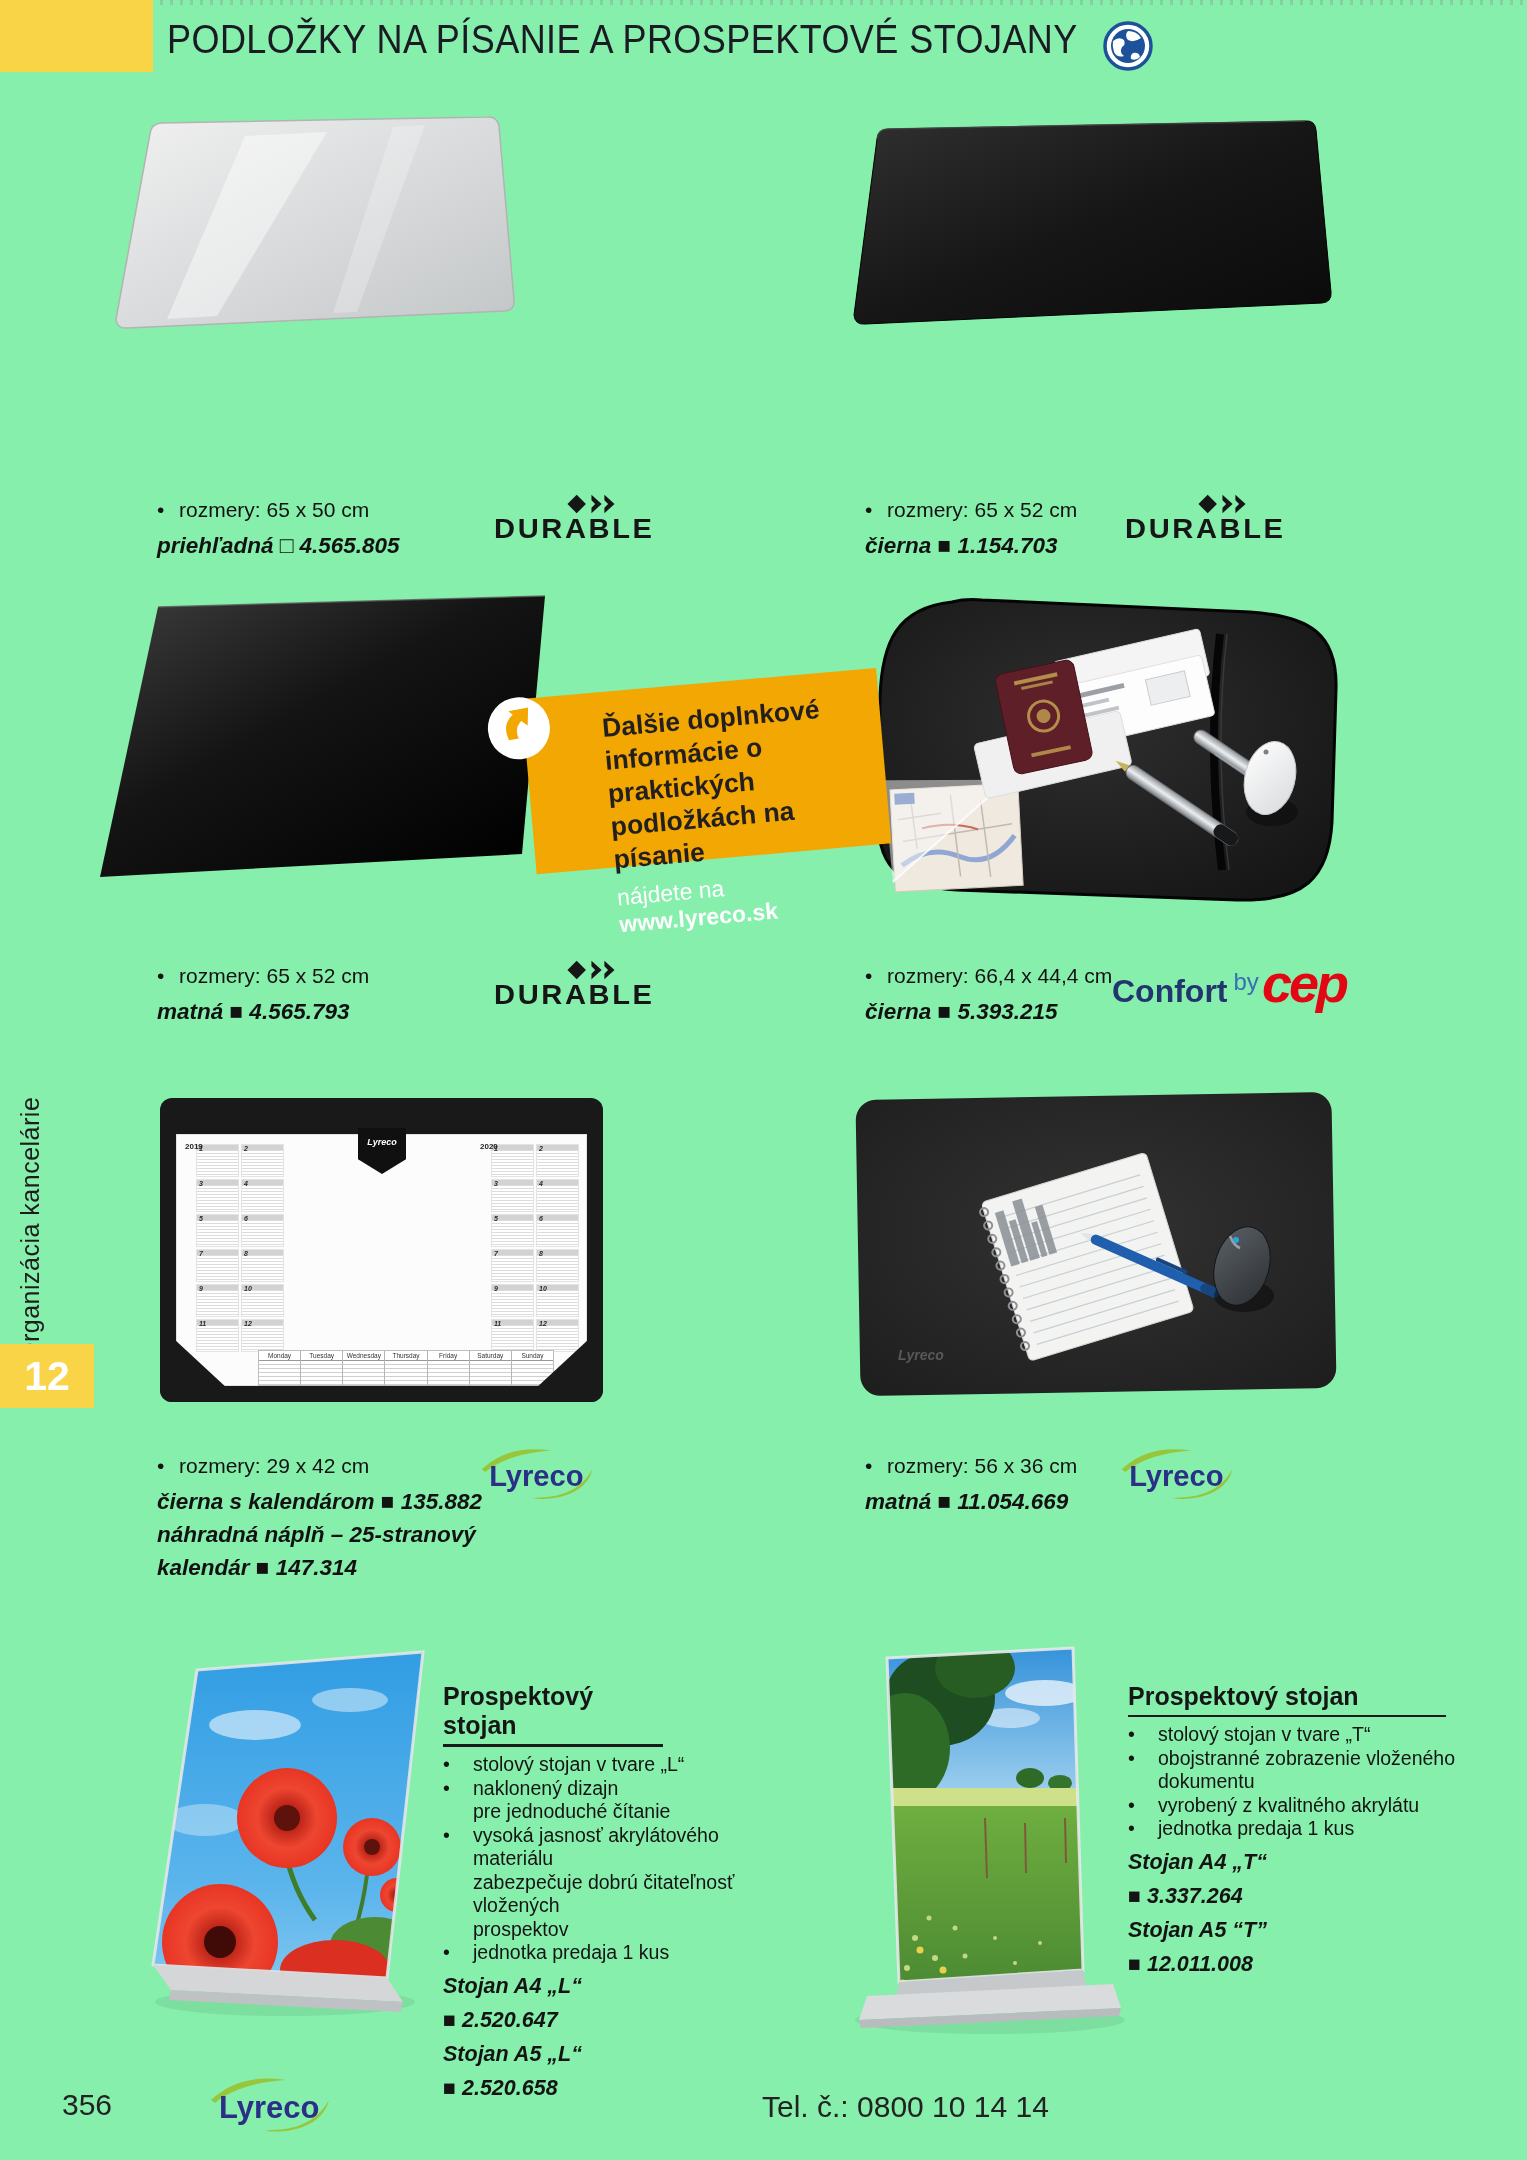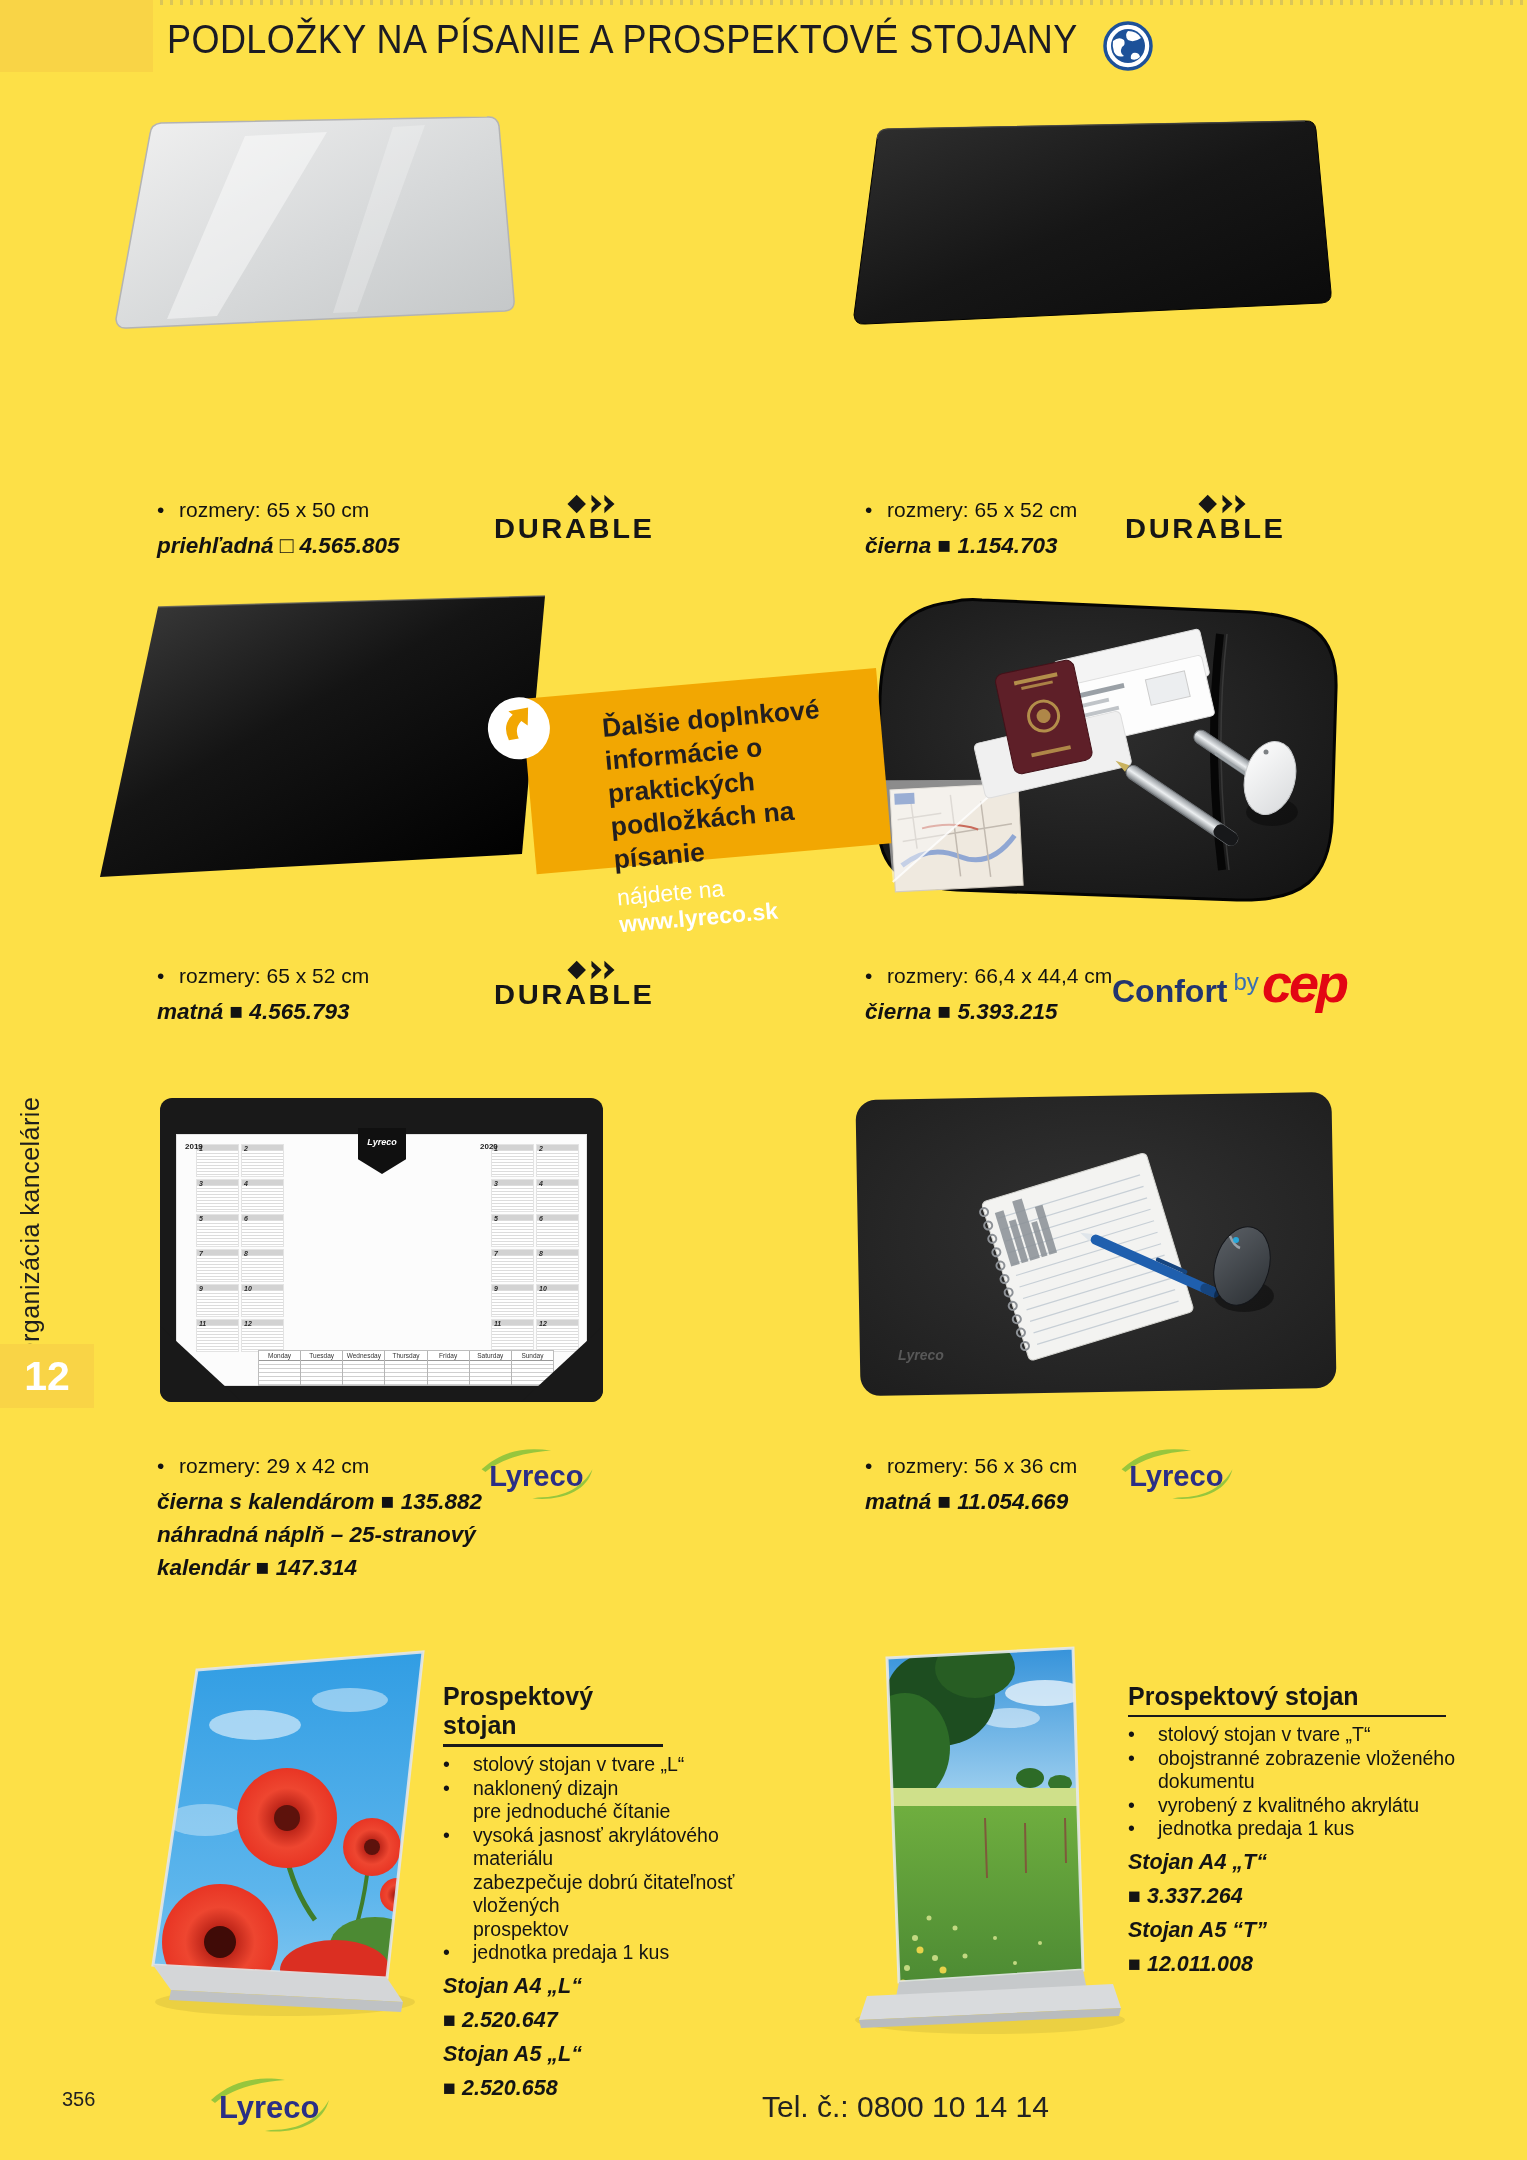--- a/index.html
+++ b/index.html
@@ -1,16 +1,16 @@
 <!DOCTYPE html>
 <html><head>
 <meta charset="utf-8">
 <style>
   html,body{margin:0;padding:0;background:#fff;}
-  .page{position:relative;width:1527px;height:2160px;background:#fde047;overflow:hidden;
+  .page{position:relative;width:1527px;height:2160px;background:#86efac;overflow:hidden;
         font-family:"Liberation Sans",sans-serif;color:#1b1b1b;}
 
   
   .hdr-block{position:absolute;left:0;top:0;width:153px;height:72px;background:#F9D446;}
   .scan-noise{position:absolute;left:160px;top:0;right:0;height:5px;
               background:repeating-linear-gradient(90deg,rgba(130,130,130,.28) 0 3px,transparent 3px 10px);}
   .hdr-title{position:absolute;left:167px;top:17px;font-size:40px;color:#1b1b24;white-space:nowrap;
              transform:scaleX(.9);transform-origin:left top;letter-spacing:.5px;}
   .globe{position:absolute;left:1102px;top:20px;width:52px;height:52px;}
 
@@ -83,21 +83,21 @@
   .stand-text{position:absolute;width:330px;}
   .stand-h{font-size:25px;font-weight:bold;color:#161616;padding-bottom:4px;}
   .stand-h.thick{border-bottom:3px solid #1a1a1a;width:220px;}
   .stand-h.thin{border-bottom:2px solid #1a1a1a;width:318px;}
   .brow{display:flex;font-size:19.5px;line-height:23.5px;color:#141414;}
   .bdot{width:30px;flex:none;}
   .sitem-name,.sitem-code{font-size:21.5px;font-weight:bold;font-style:italic;color:#141414;margin-top:9px;}
   .stand-rows{margin-top:6px;}
 
   
-  .pageno{position:absolute;left:62px;top:2088px;font-size:20px;color:#222;}
+  .pageno{position:absolute;left:62px;top:2088px;font-size:30px;color:#222;}
   .phone{position:absolute;left:762px;top:2090px;font-size:30px;color:#222;}
 </style>
 </head>
 <body>
 
 <div class="page">
 
   <div class="hdr-block"></div>
   <div class="scan-noise"></div>
   <div class="hdr-title">PODLOŽKY NA PÍSANIE A PROSPEKTOVÉ STOJANY</div>

